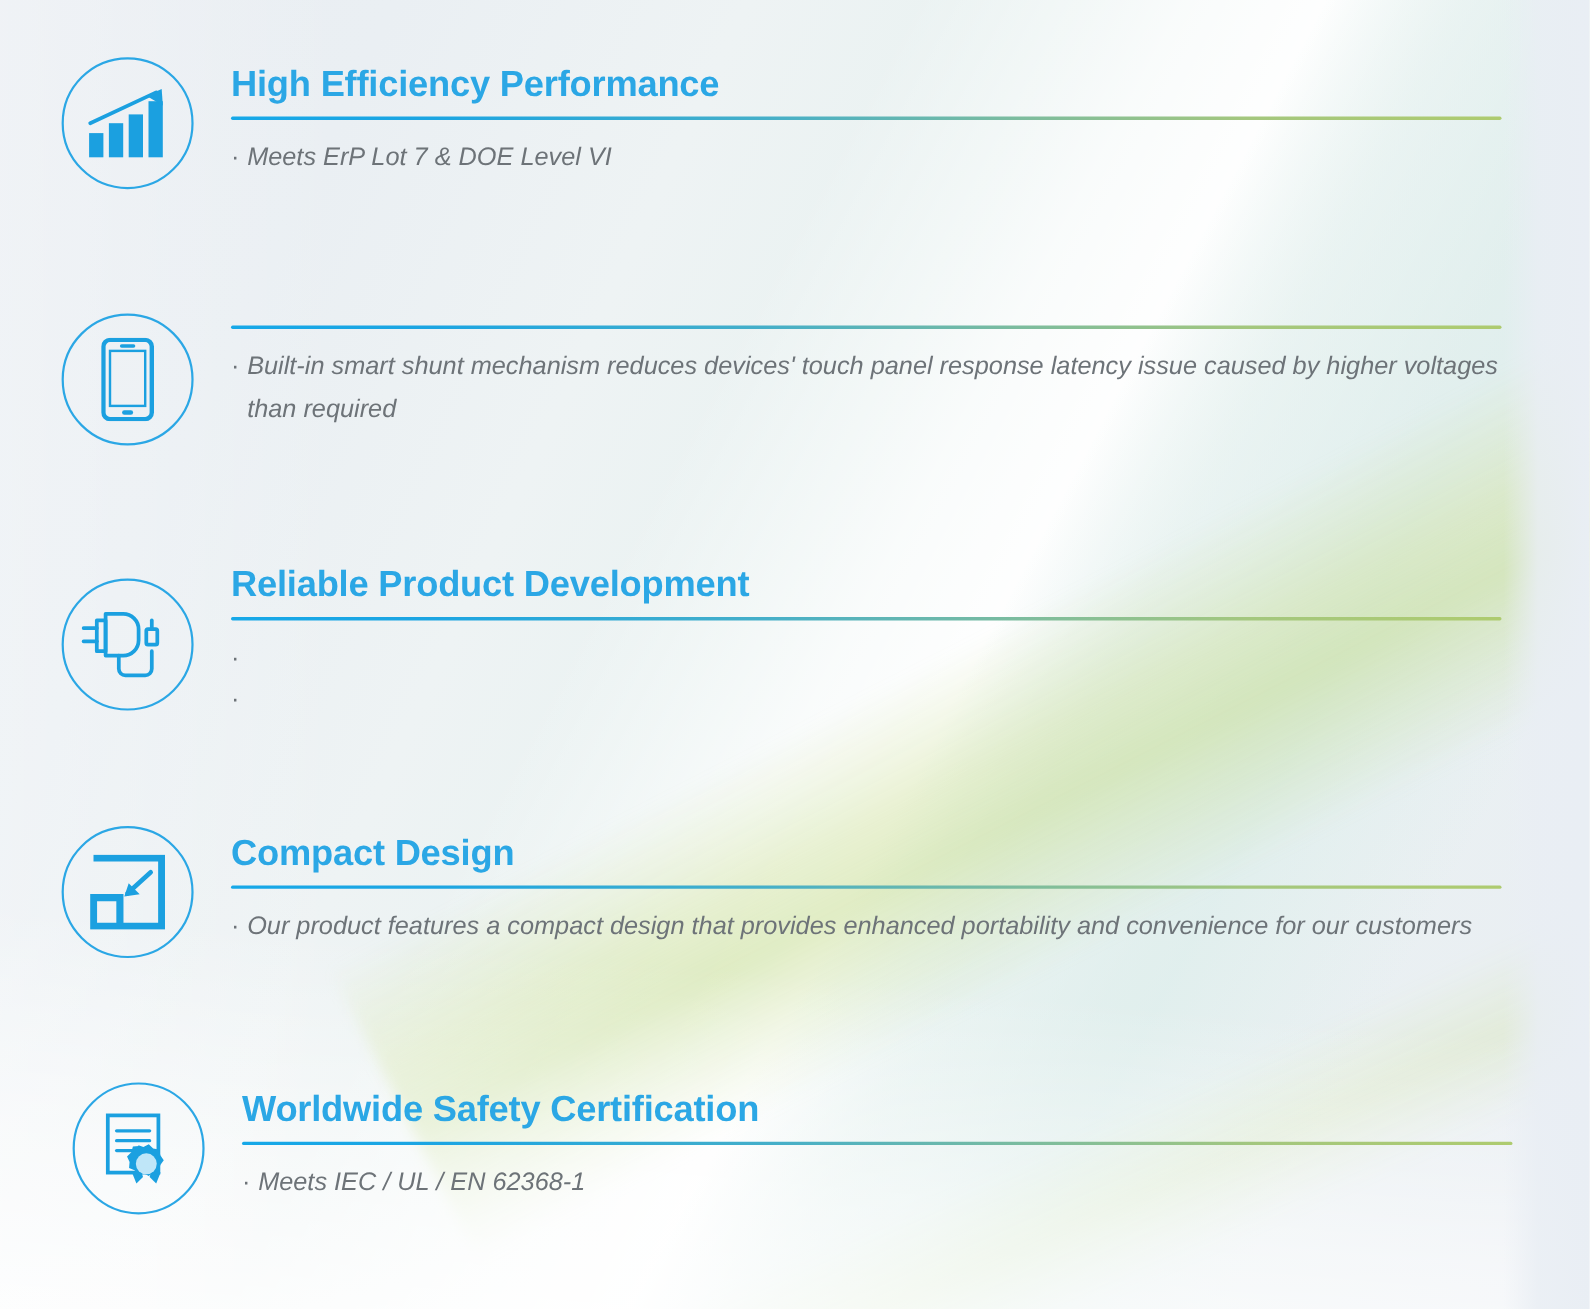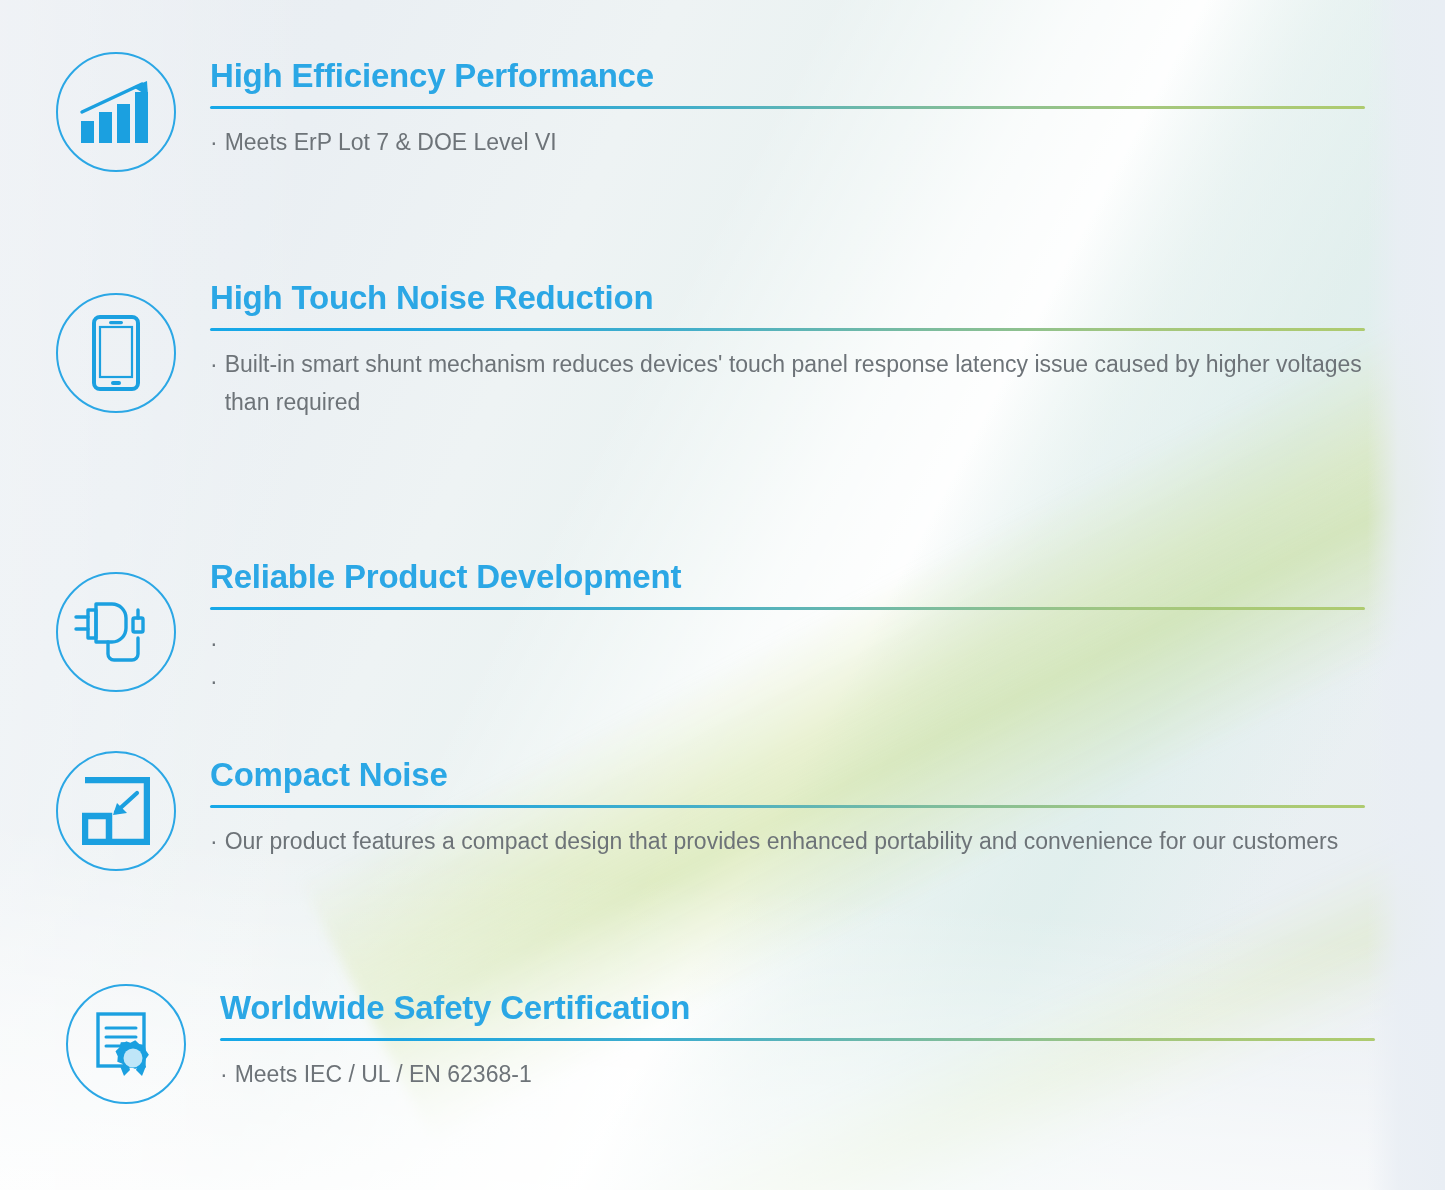--- a/index.html
+++ b/index.html
@@ -172,26 +172,27 @@
   }
   .bullet {
     color: #6D7378;
     font-size: 23px;
     flex: 0 0 auto;
     margin-right: 7px;
     line-height: 1.68;
   }
   .line-text {
     display: block;
+    font-style: italic;
   }
 
   
   #feature-0 { top: 48px; }
   #feature-1 { top: 281px; }
-  #feature-2 { top: 514px; margin-top: 46px; }
+  #feature-2 { top: 514px; }
   #feature-3 { top: 747px; }
   #feature-4 { top: 980px; padding-left: 10px; }
 
   svg { display: block; }
 </style>
 </head>
 <body>
 
 <div id="page">
 
@@ -236,21 +237,20 @@
     <div class="feature" id="feature-1">
       <div class="feature-icon">
         <svg width="48" height="76" viewBox="0 0 48 76" aria-hidden="true">
           <rect x="2" y="2" width="44" height="72" rx="6" ry="6" fill="none" stroke="#1BA0E0" stroke-width="4"></rect>
           <rect x="8" y="12" width="32" height="50" fill="none" stroke="#1BA0E0" stroke-width="2.2"></rect>
           <rect x="17" y="6" width="14" height="3.2" rx="1.6" fill="#1BA0E0"></rect>
           <rect x="19" y="66" width="10" height="4" rx="2" fill="#1BA0E0"></rect>
         </svg>
       </div>
       <div class="feature-body">
-        <div class="feature-title">High Touch Noise Reduction</div>
         <div class="feature-rule"></div>
         <div class="feature-lines">
           <div class="feature-line">
             <span class="bullet">·</span>
             <span class="line-text">Built-in smart shunt mechanism reduces devices' touch panel response latency issue caused by higher voltages than required</span>
           </div>
         </div>
       </div>
     </div>
 
@@ -286,21 +286,21 @@
       <div class="feature-icon">
         <svg width="68" height="68" viewBox="0 0 68 68" aria-hidden="true">
           <path d="M3 3 h62 v62 h-62 v-26 h24 v26" fill="none" stroke="#1BA0E0" stroke-width="6.5" stroke-linejoin="miter"></path>
           <g stroke="#1BA0E0" stroke-width="4.2" fill="none" stroke-linecap="round">
             <line x1="55" y1="16" x2="34" y2="35"></line>
           </g>
           <polygon points="31,38 45,36 35,26" fill="#1BA0E0"></polygon>
         </svg>
       </div>
       <div class="feature-body">
-        <div class="feature-title">Compact Noise</div>
+        <div class="feature-title">Compact Design</div>
         <div class="feature-rule"></div>
         <div class="feature-lines">
           <div class="feature-line">
             <span class="bullet">·</span>
             <span class="line-text">Our product features a compact design that provides enhanced portability and convenience for our customers</span>
           </div>
         </div>
       </div>
     </div>
 

